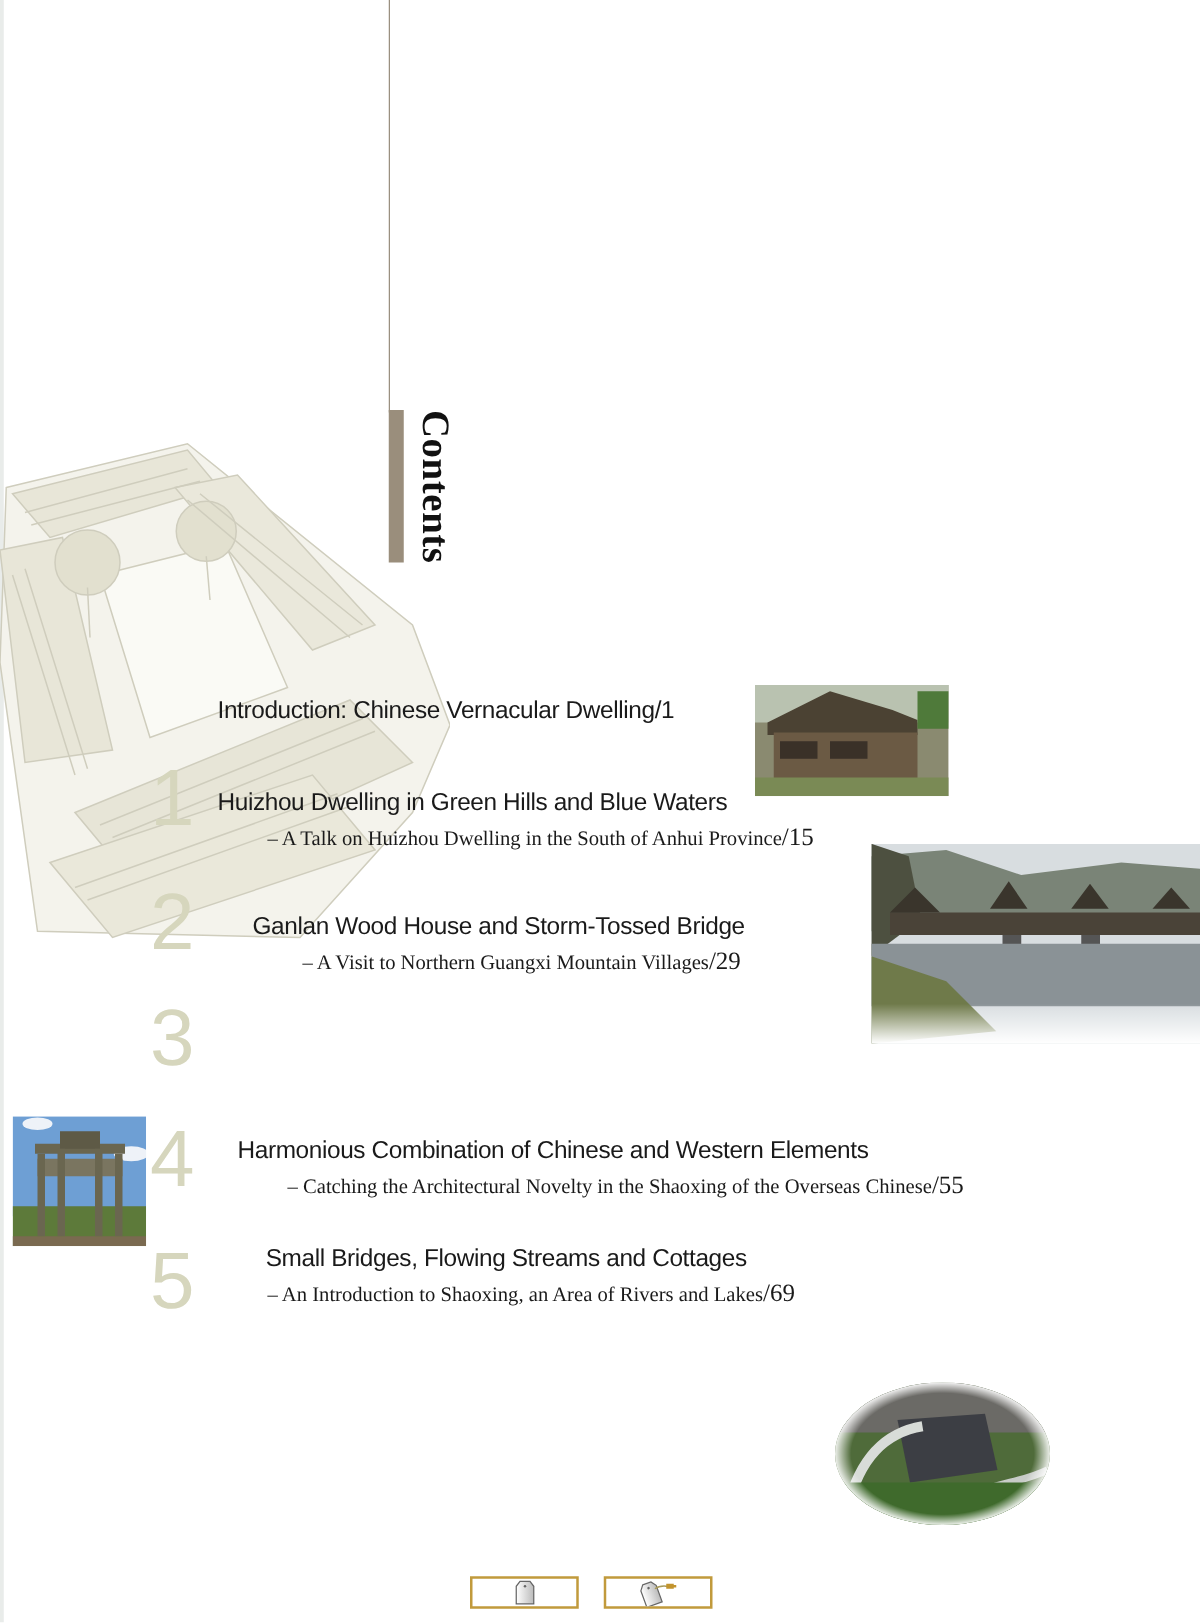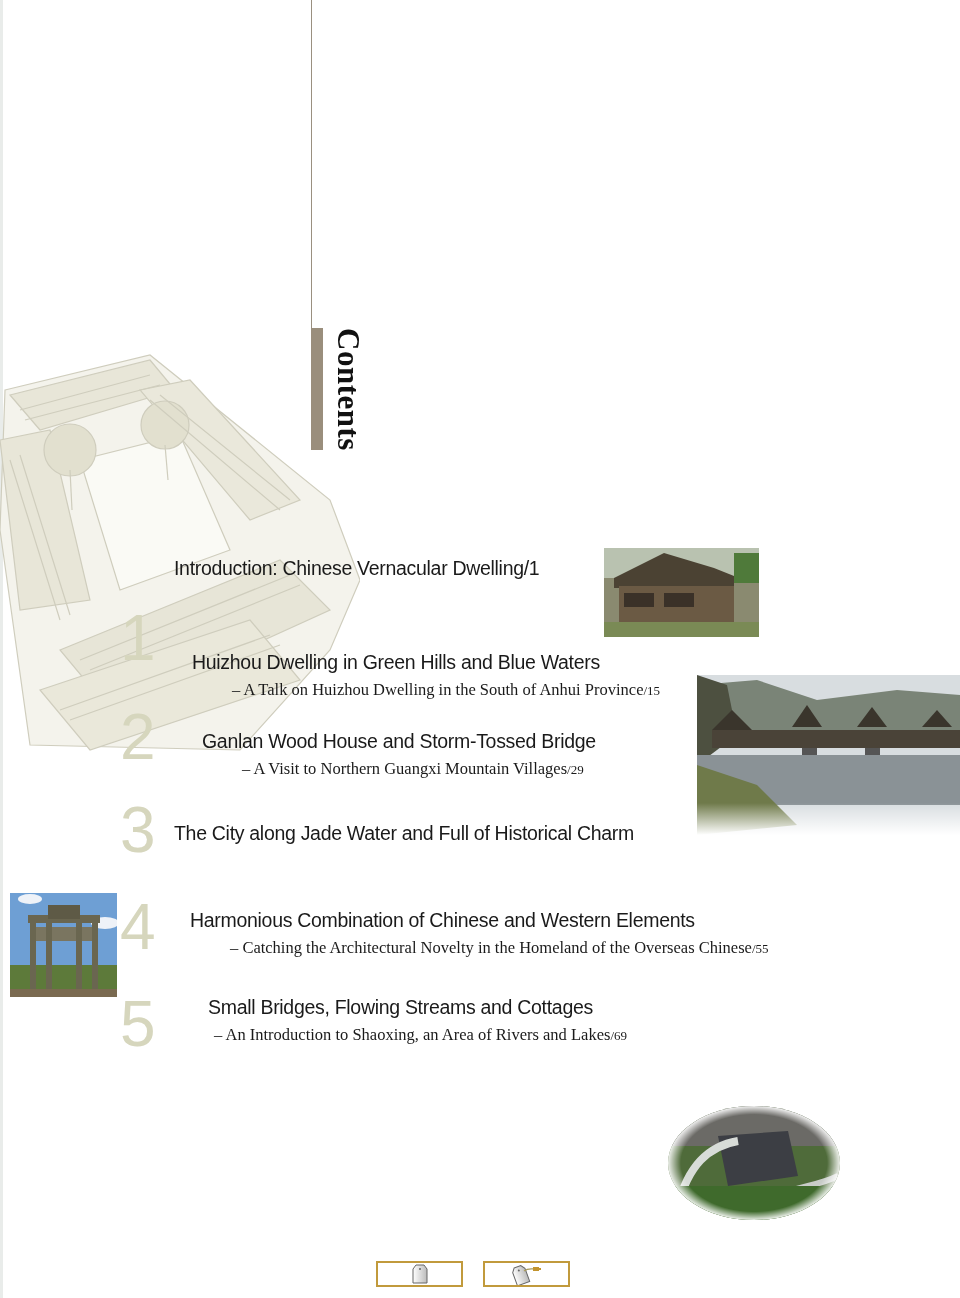--- a/index.html
+++ b/index.html
@@ -37,21 +37,21 @@
     .entry .title {
       font-family: Liberation Sans, sans-serif;
       font-size: 19.5px; line-height: 24px; color: #1a1a1a;
       white-space: nowrap; letter-spacing: -0.3px;
     }
     .entry .sub {
       font-family: "Liberation Serif", serif;
       font-size: 16.5px; line-height: 20px; color: #1a1a1a;
       padding-left: 40px; white-space: nowrap; margin-top: 6px;
     }
-    .entry .sub .pg { font-size: 13px; }
+    .entry .sub .pg { font-size: 20px; }
     .num {
       position: absolute; left: 120px;
       font-family: "Liberation Sans", sans-serif;
       font-size: 64px; line-height: 64px; color: #d6d6bd;
     }
     .photo { position: absolute; overflow: hidden; }
     .nav-btn {
       position: absolute; top: 1261px; width: 87px; height: 26px;
       border: 2px solid #c19a3c; background: #fff; box-sizing: border-box;
       display: flex; align-items: center; justify-content: center; cursor: pointer;
@@ -98,21 +98,21 @@
     <polygon points="10,30 60,5 110,20 130,28 130,40 10,40" fill="#4b4233"></polygon>
     <rect x="15" y="38" width="115" height="40" fill="#6b5a44"></rect>
     <rect x="20" y="45" width="30" height="14" fill="#3a3128"></rect>
     <rect x="60" y="45" width="30" height="14" fill="#3a3128"></rect>
     <rect x="0" y="74" width="155" height="15" fill="#7a8a55"></rect>
     <rect x="130" y="5" width="25" height="30" fill="#4f7a3a"></rect>
   </svg>
 </div>
 
 <div class="num" style="top:606px;">1</div>
-<div class="entry" style="top:650px;margin-left:18px;">
+<div class="entry" style="top:630px;">
   <div class="title">Huizhou Dwelling in Green Hills and Blue Waters</div>
   <div class="sub"><span>– A Talk on Huizhou Dwelling in the South of Anhui Province</span><span class="pg">/15</span></div>
 </div>
 
 <div class="photo" style="left:697px; top:675px; width:263px; height:160px;">
   <svg width="263" height="160" viewBox="0 0 263 160">
     <defs>
       <linearGradient id="fadeB" x1="0" y1="0" x2="0" y2="1">
         <stop offset="0.8" stop-color="#fff" stop-opacity="0"></stop>
         <stop offset="1" stop-color="#fff" stop-opacity="1"></stop>
@@ -135,21 +135,20 @@
 </div>
 
 <div class="num" style="top:705px;">2</div>
 <div class="entry" style="top:729px;margin-left:28px;">
   <div class="title">Ganlan Wood House and Storm-Tossed Bridge</div>
   <div class="sub"><span>– A Visit to Northern Guangxi Mountain Villages</span><span class="pg">/29</span></div>
 </div>
 
 <div class="num" style="top:798px;">3</div>
 <div class="entry" style="top:821px;">
-  <div class="title">The City along Jade Water and Full of Historical Charm</div>
 </div>
 
 <div class="photo" style="left:10px; top:893px; width:107px; height:104px;">
   <svg width="107" height="104" viewBox="0 0 107 104">
     <rect width="107" height="80" fill="#6e9fd4"></rect>
     <ellipse cx="20" cy="6" rx="12" ry="5" fill="#eef2f8"></ellipse>
     <ellipse cx="95" cy="30" rx="14" ry="6" fill="#eef2f8"></ellipse>
     <rect y="72" width="107" height="32" fill="#5d7a3a"></rect>
     <rect x="18" y="22" width="72" height="8" fill="#6a6650"></rect>
     <rect x="38" y="12" width="32" height="14" fill="#5e5a46"></rect>
@@ -158,21 +157,21 @@
     <rect x="36" y="26" width="6" height="70" fill="#6a6650"></rect>
     <rect x="66" y="26" width="6" height="70" fill="#6a6650"></rect>
     <rect x="82" y="30" width="6" height="66" fill="#6a6650"></rect>
     <rect y="96" width="107" height="8" fill="#7a6a50"></rect>
   </svg>
 </div>
 
 <div class="num" style="top:895px;">4</div>
 <div class="entry" style="top:908px;margin-left:16px;">
   <div class="title">Harmonious Combination of Chinese and Western Elements</div>
-  <div class="sub"><span>– Catching the Architectural Novelty in the Homeland of the Overseas Chinese</span><span class="pg">/55</span></div>
+  <div class="sub"><span>– Catching the Architectural Novelty in the Shaoxing of the Overseas Chinese</span><span class="pg">/55</span></div>
 </div>
 
 <div class="num" style="top:992px;">5</div>
 <div class="entry" style="top:995px;text-align:center;">
   <div class="title">Small Bridges, Flowing Streams and Cottages</div>
   <div class="sub"><span>– An Introduction to Shaoxing, an Area of Rivers and Lakes</span><span class="pg">/69</span></div>
 </div>
 
 <div class="photo" style="left:668px; top:1106px; width:172px; height:114px;">
   <svg width="172" height="114" viewBox="0 0 172 114">

